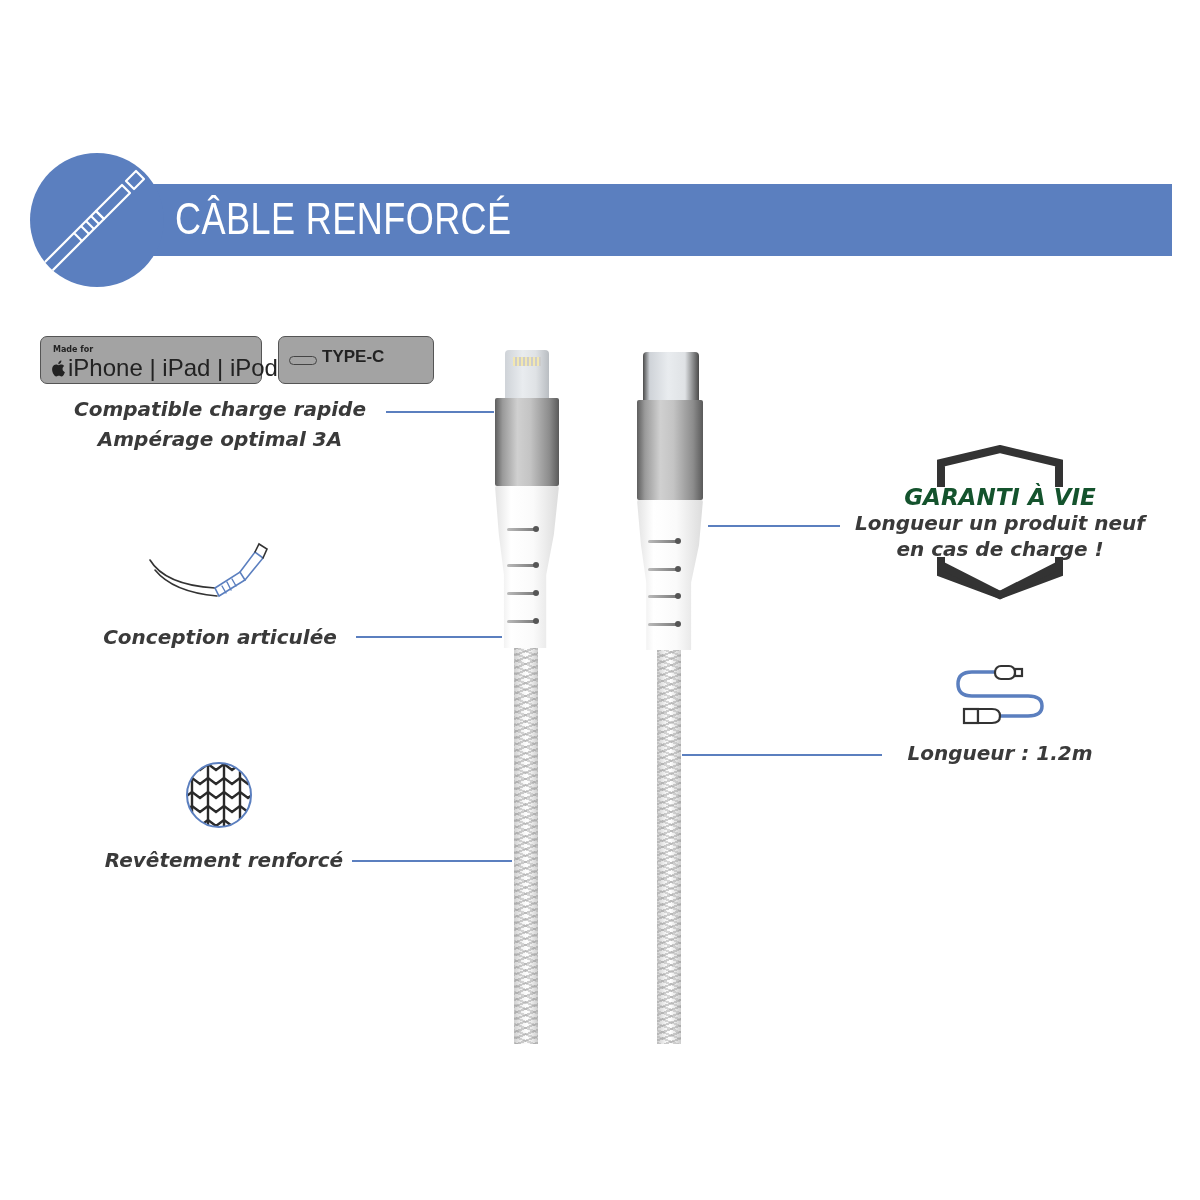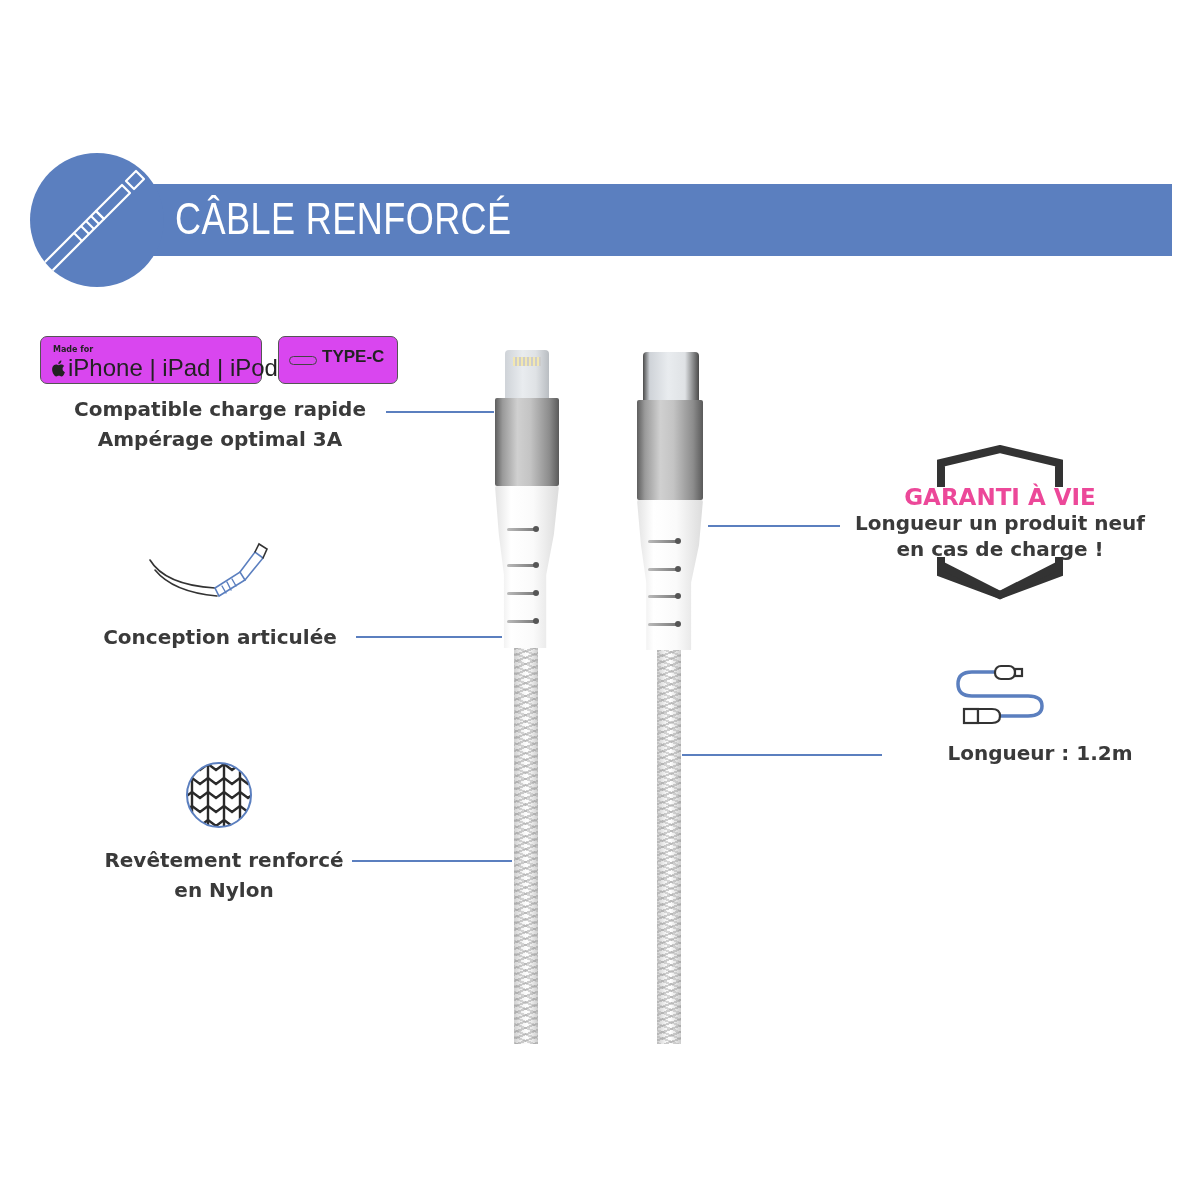--- a/index.html
+++ b/index.html
@@ -3,30 +3,30 @@
   <meta charset="utf-8">
   <style>
     html, body { margin: 0; padding: 0; background: #ffffff; }
     body { width: 1200px; height: 1200px; position: relative; overflow: hidden; font-family: "DejaVu Sans", sans-serif; }
     .abs { position: absolute; }
     
     .banner-bar { position: absolute; left: 120px; top: 184px; width: 1052px; height: 72px; background: #5b7fbf; }
     .banner-circle { position: absolute; left: 30px; top: 153px; width: 134px; height: 134px; border-radius: 50%; background: #5b7fbf; overflow: hidden; }
     .banner-title { position: absolute; left: 175px; top: 194px; font-family: "Liberation Sans", sans-serif; font-size: 44px; color: #ffffff; letter-spacing: 0.5px; transform: scaleX(0.82); transform-origin: left top; white-space: nowrap; }
     
-    .badge { position: absolute; border: 1.5px solid #555; border-radius: 7px; background: #d946ef; }
+    .badge { position: absolute; border: 1.5px solid #555; border-radius: 7px; background: #a3a3a3; }
     .mfi-small { position: absolute; left: 12px; top: 8px; font-size: 8px; font-weight: bold; color: #222; }
     .mfi-main { position: absolute; left: 10px; top: 17px; font-size: 24px; color: #222; font-family: "Liberation Sans", sans-serif; white-space: nowrap; }
     .typec-label { position: absolute; left: 43px; top: 10px; font-size: 17px; font-weight: bold; color: #222; font-family: "Liberation Sans", sans-serif; }
     .typec-port { position: absolute; left: 10px; top: 19px; width: 26px; height: 7px; border: 1.5px solid #444; border-radius: 5px; }
     
-    .feat { position: absolute; text-align: center; font-size: 20px; font-weight: bold; color: #3a3a3a; line-height: 30px; white-space: nowrap; }
+    .feat { position: absolute; text-align: center; font-size: 20px; font-weight: bold; color: #3a3a3a; line-height: 30px; white-space: nowrap; font-style: italic; }
     .feat .line { display: block; }
     .leader { position: absolute; height: 2px; background: #5b7fbf; }
-    .garanti-title { color: #ec4899; font-size: 23px; text-align: center; }
+    .garanti-title { color: #14532d; font-size: 23px; text-align: center; }
     
     .plug-metal { position: absolute; border-radius: 2px;
       background: linear-gradient(90deg, #5e5e5e 0%, #9a9a9a 12%, #d0d0d0 35%, #c4c4c4 55%, #8c8c8c 85%, #5a5a5a 100%); }
     .boot { position: absolute; background: linear-gradient(90deg, #e3e3e3 0%, #ffffff 25%, #fafafa 60%, #dcdcdc 100%); border-radius: 2px 2px 0 0; }
     .groove { position: absolute; height: 3px; background: linear-gradient(90deg, #bbb, #777); border-radius: 2px; }
     .groove::after { content: ""; position: absolute; right: -3px; top: -2px; width: 6px; height: 6px; border-radius: 50%; background: #555; }
     .braid { position: absolute; background:
       repeating-linear-gradient(160deg, rgba(150,150,150,0.45) 0px, rgba(150,150,150,0.45) 2px, transparent 2px, transparent 6px),
       repeating-linear-gradient(20deg, rgba(170,170,170,0.45) 0px, rgba(170,170,170,0.45) 2px, transparent 2px, transparent 6px),
       linear-gradient(90deg, #cfcfcf 0%, #f4f4f4 35%, #ffffff 55%, #cdcdcd 100%); }
@@ -57,21 +57,21 @@
 
 <div class="badge" style="left:40px; top:336px; width:220px; height:46px;">
   <span class="mfi-small">Made for</span>
   <span class="mfi-main">
     <svg width="14" height="17" viewBox="0 0 14 17" style="vertical-align:-1px; margin-right:3px;">
       <path d="M11.5 9c0-2 1.6-2.9 1.7-3-0.9-1.3-2.3-1.5-2.8-1.5-1.2-0.1-2.3 0.7-2.9 0.7-0.6 0-1.5-0.7-2.5-0.7C3.7 4.5 2.5 5.3 1.8 6.5c-1.4 2.4-0.4 6 1 8 0.7 1 1.4 2 2.5 2 1 0 1.4-0.7 2.6-0.7 1.2 0 1.5 0.7 2.6 0.6 1.1 0 1.7-1 2.4-2 0.7-1.1 1-2.2 1-2.3 0 0-2.4-0.9-2.4-3.1zM9.6 3.1c0.5-0.7 0.9-1.6 0.8-2.5-0.8 0-1.7 0.5-2.3 1.2-0.5 0.6-0.9 1.5-0.8 2.4 0.9 0.1 1.7-0.4 2.3-1.1z" fill="#222"></path>
     </svg><span>iPhone | iPad | iPod</span>
   </span>
 </div>
 
-<div class="badge" style="left:278px; top:336px; width:118px; height:46px;">
+<div class="badge" style="left:278px; top:336px; width:118px; height:46px;padding-left:36px;">
   <span class="typec-port"></span>
   <span class="typec-label">TYPE-C</span>
 </div>
 
 <div class="feat" style="left:40px; top:394px; width:360px;">
   <span class="line">Compatible charge rapide</span>
   <span class="line">Ampérage optimal 3A</span>
 </div>
 <div class="leader" style="left:386px; top:411px; width:108px;"></div>
 
@@ -108,21 +108,20 @@
     <line x1="8" y1="0" x2="8" y2="70"></line>
       <line x1="24" y1="0" x2="24" y2="70"></line>
     <line x1="40" y1="0" x2="40" y2="70"></line>
       <line x1="56" y1="0" x2="56" y2="70"></line>
   </g>
   <circle cx="35" cy="35" r="32" fill="none" stroke="#5b7fbf" stroke-width="2"></circle>
 </svg>
 
 <div class="feat" style="left:44px; top:845px; width:360px;">
   <span class="line">Revêtement renforcé</span>
-  <span class="line">en Nylon</span>
 </div>
 <div class="leader" style="left:352px; top:860px; width:160px;"></div>
 
 <div>
   <div class="abs" style="left:505px; top:350px; width:44px; height:58px; border-radius:4px 4px 0 0; background:linear-gradient(90deg,#cfd3d8,#e9ecef 40%,#dfe2e5 70%,#b9bdc2);">
     <div class="abs" style="left:8px; top:7px; width:28px; height:9px; background:repeating-linear-gradient(90deg,#f2e7b0 0 2px,#ccc 2px 4px);"></div>
   </div>
   <div class="plug-metal" style="left:495px; top:398px; width:64px; height:88px;"></div>
   <div class="boot" style="left:495px; top:486px; width:64px; height:162px; clip-path:polygon(0 0,100% 0,92% 30%,80% 55%,80% 100%,14% 100%,14% 55%,6% 30%);"></div>
   <div class="groove" style="left:507px; top:528px; width:29px;"></div>
@@ -161,16 +160,16 @@
 <svg class="abs" style="left:950px; top:660px;" width="100" height="70" viewBox="0 0 100 70">
   <path d="M45 12 L22 12 Q8 12 8 24 Q8 36 22 36 L78 36 Q92 36 92 46 Q92 56 78 56 L48 56" fill="none" stroke="#5b7fbf" stroke-width="3.5" stroke-linecap="round"></path>
   <g fill="#fff" stroke="#333" stroke-width="2.2">
     <rect x="45" y="6" width="20" height="13" rx="6"></rect>
     <rect x="65" y="9" width="7" height="7"></rect>
     <rect x="14" y="49" width="14" height="14"></rect>
     <path d="M28 49 L42 49 Q50 49 50 56 Q50 63 42 63 L28 63 Z"></path>
   </g>
 </svg>
 
-<div class="feat" style="left:920px; top:738px; width:240px;">
+<div class="feat" style="left:880px; top:738px; width:240px;">
   <span class="line">Longueur : 1.2m</span>
 </div>
 <div class="leader" style="left:682px; top:754px; width:200px;"></div>
 
 </body></html>

